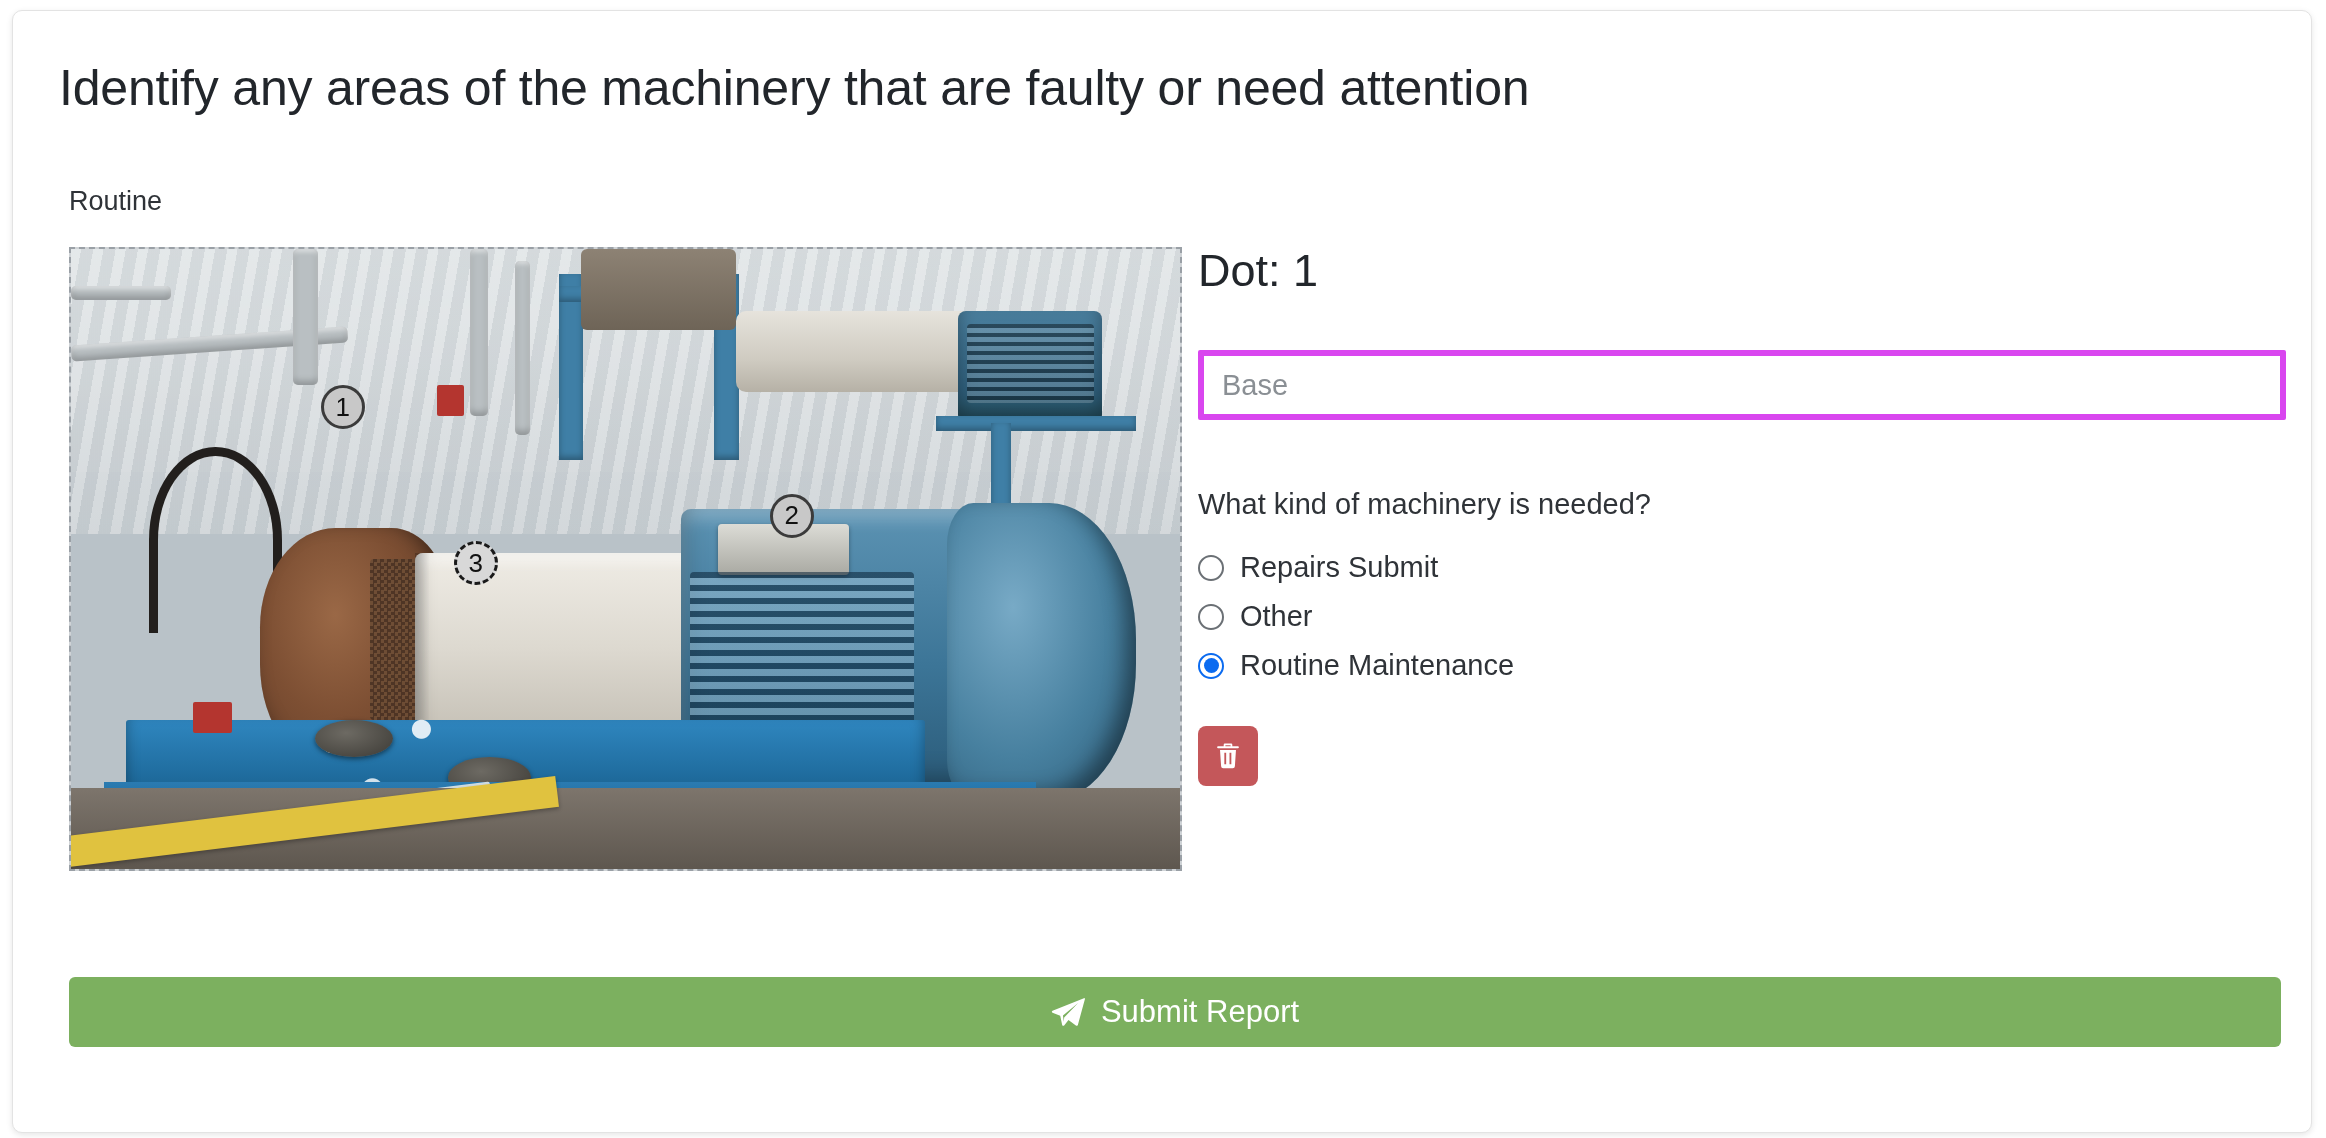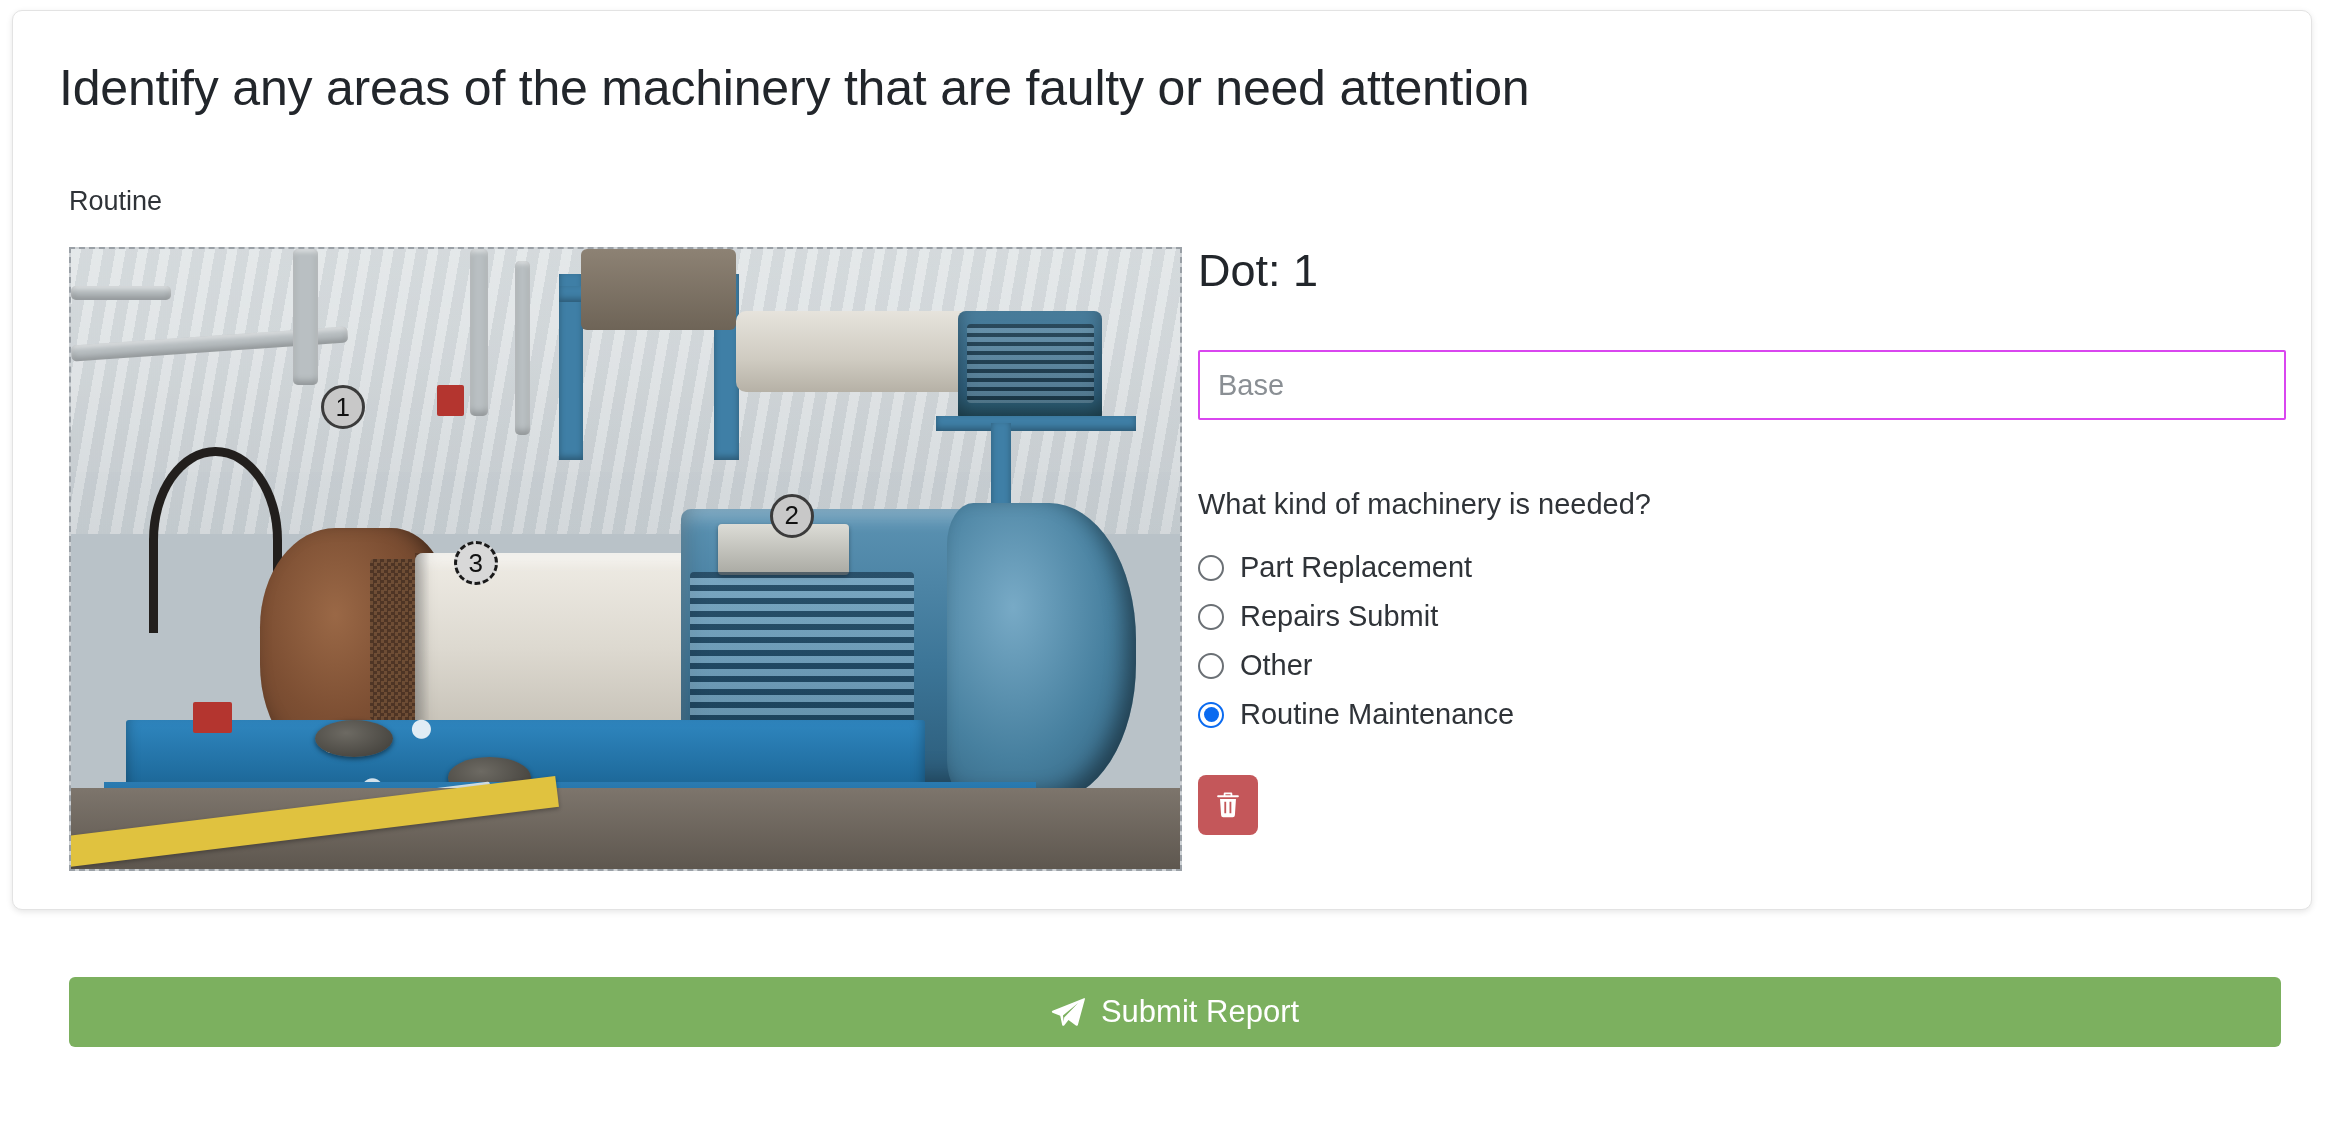--- a/index.html
+++ b/index.html
@@ -14,21 +14,21 @@
     position: relative;
     width: 2326px; height: 1138px;
     background: #ffffff;
     overflow: hidden;
   }
 
   
   .card {
     position: absolute;
     left: 12px; top: 10px;
-    width: 2300px; height: 900px;
+    width: 2300px; height: 1123px;
     background: #ffffff;
     border: 1px solid #e3e3e3;
     border-radius: 10px;
     box-shadow: 0 2px 6px rgba(0,0,0,0.10);
   }
 
   
   .page-title {
     position: absolute;
     left: 46px; top: 48px;
@@ -245,21 +245,21 @@
     line-height: 1.05;
   }
   .field-label {
     font-size: 29px;
     color: #2f3338;
     margin-bottom: 20px;
   }
   .text-input {
     display: block;
     width: 1088px; height: 70px;
-    border: 2px solid #d946ef;
+    border: 6px solid #d946ef;
     border-radius: 2px;
     background: #ffffff;
     font-size: 29px;
     color: #2f3338;
     padding: 0 18px;
     outline: none;
     font-family: "Liberation Sans", sans-serif;
   }
   .text-input::placeholder { color: #8a8f94; }
 
@@ -398,24 +398,20 @@
     </div>
 
     <div class="detail">
 
       <div class="dot-heading">Dot: 1</div>
 
       <input class="text-input" type="text" placeholder="Base" style="">
 
       <div class="radio-question">What kind of machinery is needed?</div>
 
-      <label class="radio-row">
-        <span class="radio-mark"></span>
-        <span class="radio-text">Part Replacement</span>
-      </label>
 
       <label class="radio-row">
         <span class="radio-mark"></span>
         <span class="radio-text">Repairs Submit</span>
       </label>
 
       <label class="radio-row">
         <span class="radio-mark"></span>
         <span class="radio-text">Other</span>
       </label>

